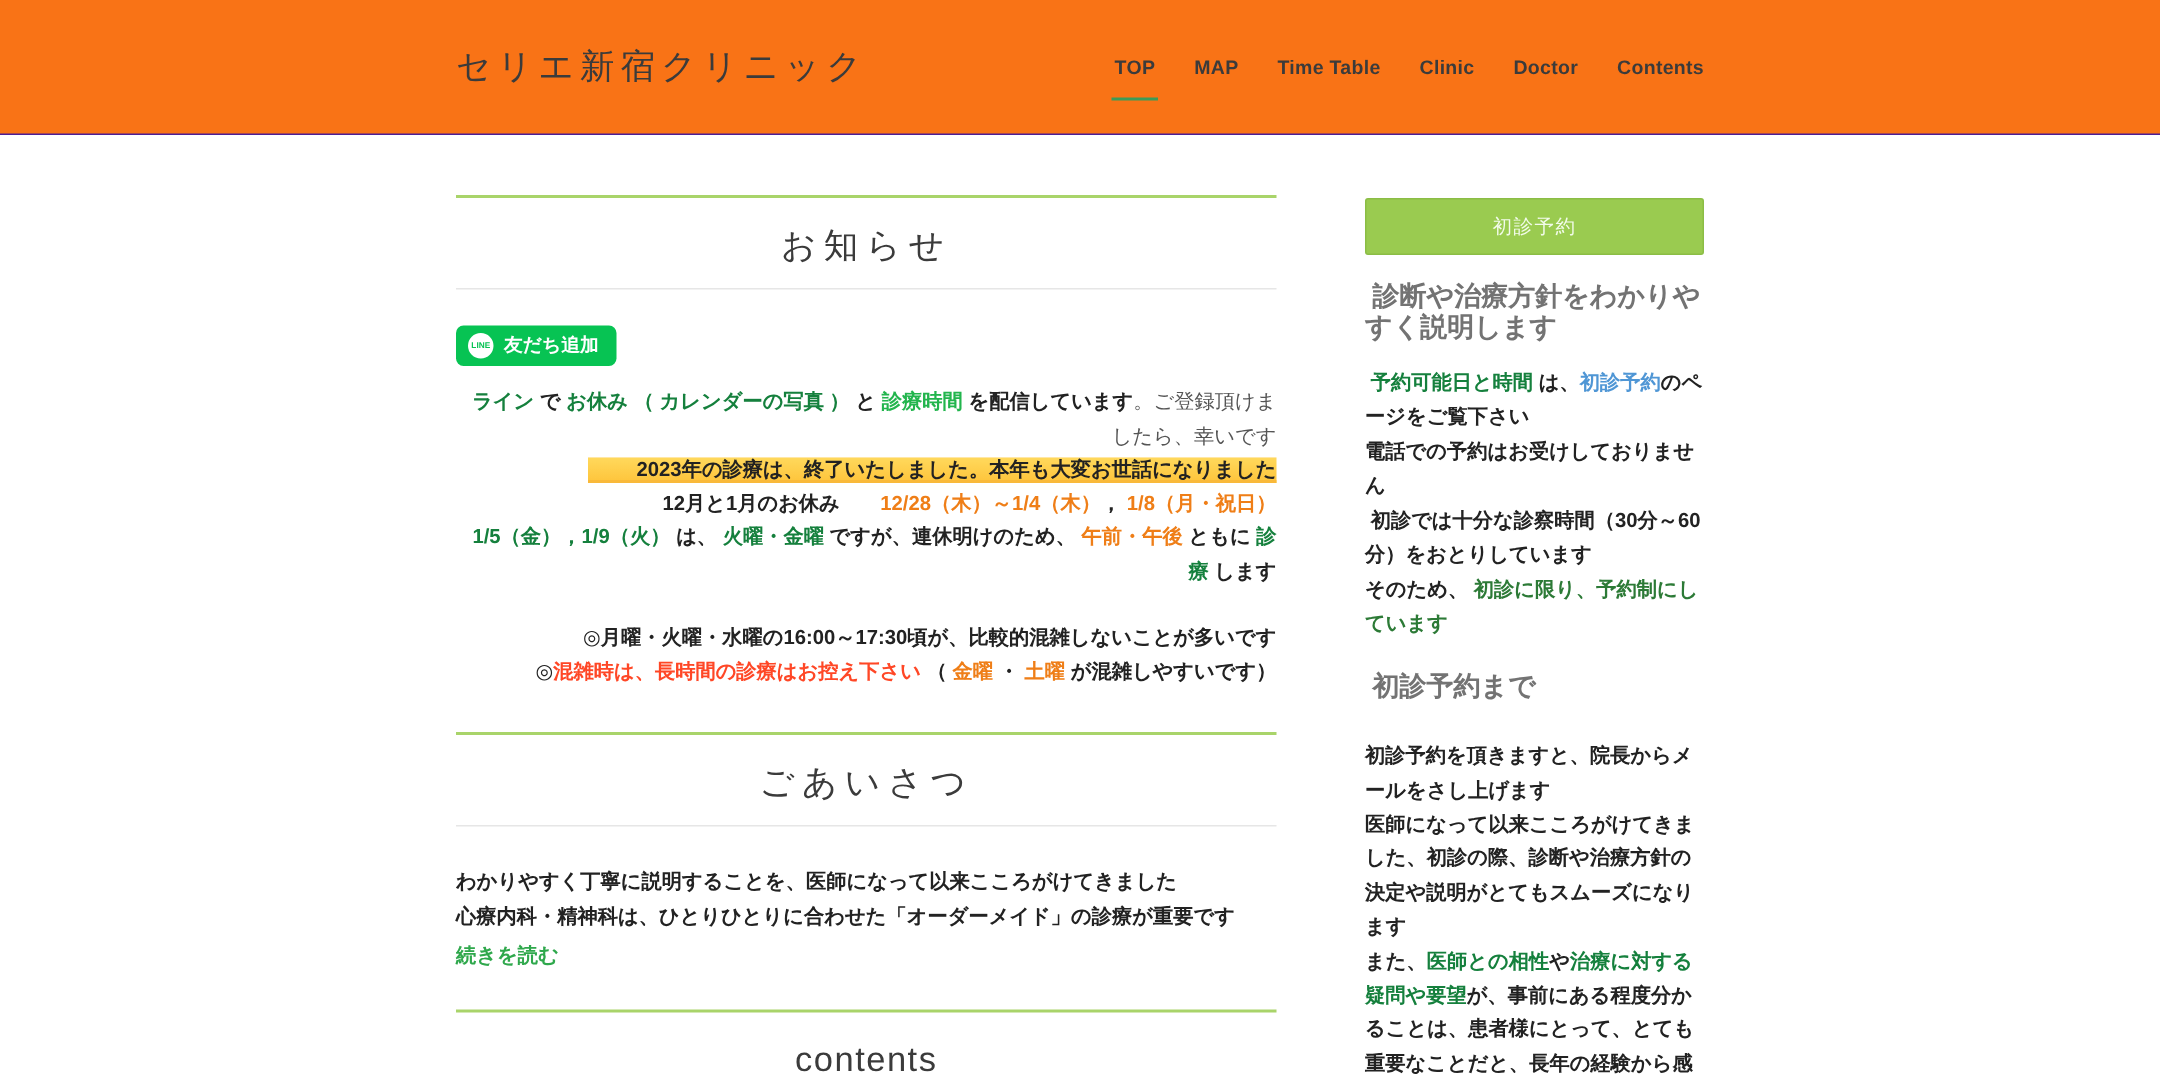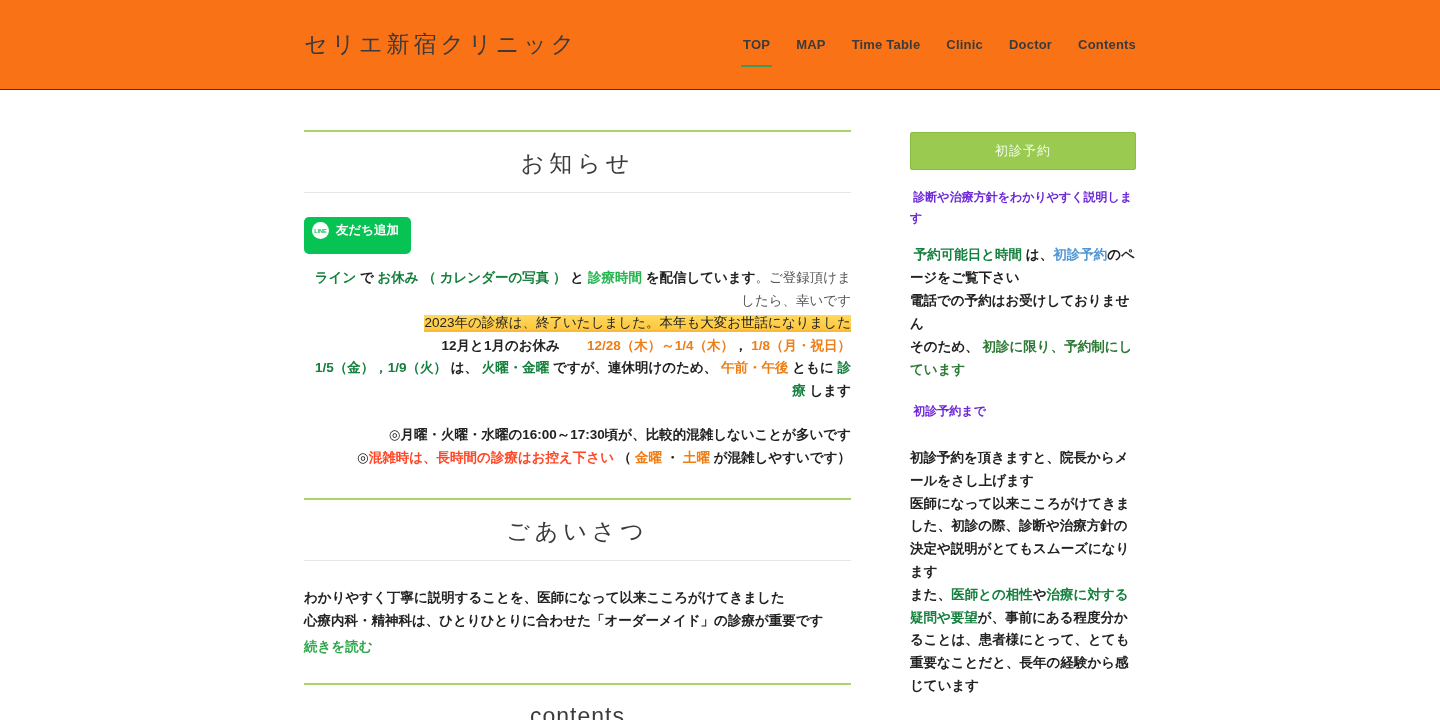--- a/index.html
+++ b/index.html
@@ -46,21 +46,21 @@
   .sec-head h2 {
     font-weight: 400; font-size: 23px; color:#3b3b3b; letter-spacing: 5px;
     margin: 16px 0 14px 0; line-height: 30px; text-align: center;
   }
   .sec-head h2.latin { letter-spacing: 1px; }
 
   
   .line-btn {
     display:inline-flex; align-items:center; gap:7px;
     background:#07c353; color:#fff; border:none; border-radius:5px;
-    padding: 5px 12px 15px 8px; font-size: 12.5px; font-weight:700;
+    padding: 5px 12px 5px 8px; font-size: 12.5px; font-weight:700;
     margin-top: 24px; cursor:pointer;
     font-family: inherit;
     text-align: right;
   }
   .line-icon {
     width: 17px; height: 17px; background:#fff; border-radius: 50%;
     display:inline-flex; align-items:center; justify-content:center;
     color:#07c353; font-size: 5.5px; font-weight: 700; letter-spacing: 0;
   }
 
@@ -72,42 +72,43 @@
   .spacer-line { height: 22px; }
   .seg-k { color:#222; font-weight:700; }
   .seg-n { color:#555; font-weight:400; }
   .seg-g { color:#15803d; font-weight:700; }
   .seg-g2 { color:#22b54d; font-weight:700; }
   .seg-dg { color:#2c7a36; font-weight:700; }
   .seg-o { color:#ef7e17; font-weight:700; }
   .seg-r { color:#ff4726; font-weight:700; }
   .seg-b { color:#4f96d5; font-weight:700; cursor:pointer; }
   .seg-hl {
-    color:#222; font-weight:400;
+    color:#222; font-weight:700;
     background: linear-gradient(180deg, #ffd95c 0%, #fec63e 100%);
     border-bottom: 2px solid #f9b93a;
+    padding-left: 32px;
   }
 
   
   .greeting-text { margin-top: 26px; }
   .read-more {
     display:inline-block; margin-top: 4px;
     color:#2fa84c; font-weight:700; font-size:13.5px; line-height:22.5px;
     cursor:pointer; text-decoration:none;
   }
 
   
   .reserve-btn {
     width: 100%; height: 38px; margin-top: 2px;
     background:#9acb50; border: 1px solid #8bbd45; border-radius: 2px;
     color: #f2fbea; font-size: 13px; font-weight: 400; letter-spacing: 1px;
     cursor: pointer; font-family: inherit;
   }
   .sb-h {
-    color:#6d28d9; font-weight:700; font-size:12px; line-height:21px;
+    color:#737373; font-weight:700; font-size:18px; line-height:21px;
     white-space: pre-wrap;
   }
   .sb-h1 { margin-top: 17px; }
   .sb-h2 { margin-top: 20px; }
   .sb-para { margin-top: 14px; }
   .sb-para .rich { font-size: 13.5px; line-height: 23px; }
   .sb-para2 { margin-top: 25px; }
   .sb-para2 .rich { line-height: 22.8px; }
 </style>
 </head>
@@ -170,20 +171,21 @@
   </main>
 
   <aside>
     <button class="reserve-btn">初診予約</button>
 
     <div class="sb-h sb-h1"> 診断や治療方針をわかりやすく説明します</div>
 
     <div class="sb-para">
       <div class="rich"><span class="seg-g"> 予約可能日と時間</span><span class="seg-k"> は、</span><span class="seg-b">初診予約</span><span class="seg-k">のページをご覧下さい</span></div>
       <div class="rich"><span class="seg-k">電話での予約はお受けしておりません</span></div>
+      <div class="rich"><span class="seg-k"> 初診では十分な診察時間（30分～60分）をおとりしています</span></div>
       <div class="rich"><span class="seg-k">そのため、 </span><span class="seg-dg">初診に限り、予約制にしています</span></div>
     </div>
 
     <div class="sb-h sb-h2"> 初診予約まで</div>
 
     <div class="sb-para sb-para2">
       <div class="rich"><span class="seg-k">初診予約を頂きますと、院長からメールをさし上げます</span></div>
       <div class="rich"><span class="seg-k">医師になって以来こころがけてきました、初診の際、診断や治療方針の決定や説明がとてもスムーズになります</span></div>
       <div class="rich"><span class="seg-k">また、</span><span class="seg-g">医師との相性</span><span class="seg-k">や</span><span class="seg-g">治療に対する疑問や要望</span><span class="seg-k">が、事前にある程度分かることは、患者様にとって、とても重要なことだと、長年の経験から感じています</span></div>
 

